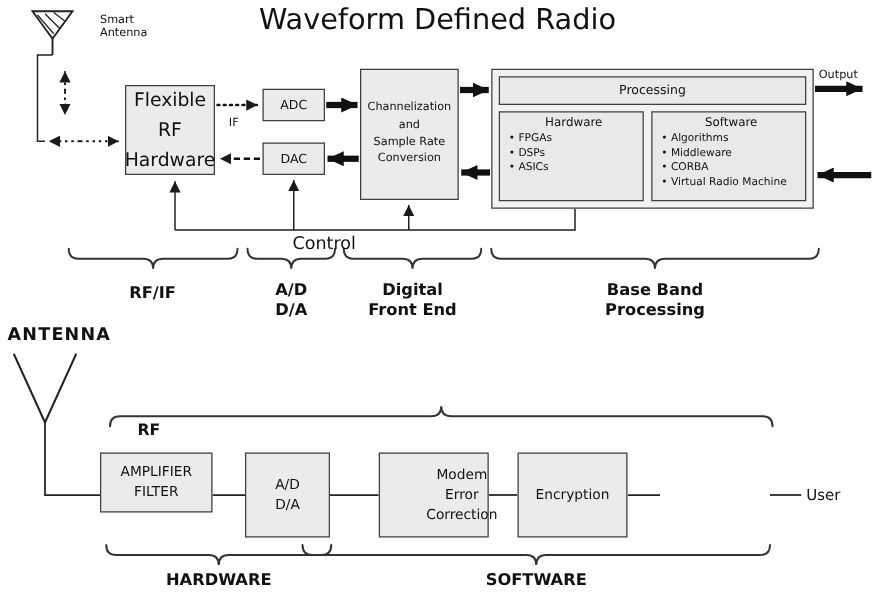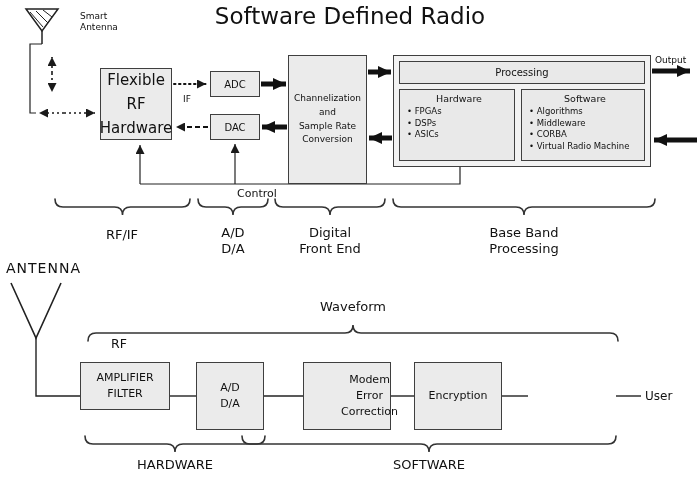--- a/index.html
+++ b/index.html
@@ -13,21 +13,21 @@
     text-align:center; white-space:pre-line; color:#111;
   }
   .outer { position:absolute; background:#f2f2f2; border:1px solid #3f3f3f; }
   .listbox {
     position:absolute; background:#e9e9e9; border:1px solid #3f3f3f;
     font-size:8.5px; padding:3px 3px 0 7px; overflow:hidden;
   }
   .listbox .lb-title { text-align:center; font-size:9.5px; margin-bottom:2px; }
   .listbox .items div { line-height:11.5px; white-space:nowrap; }
   .lbl { position:absolute; white-space:pre-line; line-height:1.2; }
-  .bold { font-weight:normal; }
+  .bold { font-weight:bold; }
   .ctr { text-align:center; }
 </style>
 </head>
 <body>
 
 <div id="stage">
 
   <svg class="layer" width="700" height="485" viewBox="0 0 700 485">
     <defs>
       <marker id="mBig" markerUnits="userSpaceOnUse" markerWidth="14" markerHeight="12" refX="13" refY="6" orient="auto">
@@ -92,36 +92,36 @@
       <line x1="616" y1="396" x2="641" y2="396"></line>
     </g>
 
     <g stroke="#333" stroke-width="1.6" fill="none" stroke-linecap="round">
       <path d="M88,341 Q88,333 96,333 L345,333 Q353,333 353,325 Q353,333 361,333 L610,333 Q618,333 618,341"></path>
       <path d="M85,436 Q85,444 93,444 L167,444 Q175,444 175,452 Q175,444 183,444 L257,444 Q265,444 265,436"></path>
       <path d="M242,436 Q242,444 250,444 L421,444 Q429,444 429,452 Q429,444 437,444 L608,444 Q616,444 616,436"></path>
     </g>
   </svg>
 
-  <div class="lbl ctr" style="left:0;top:3px;width:700px;font-size:23px;">Software Defined Radio</div>
+  <div class="lbl ctr" style="left:0;top:3px;width:700px;font-size:23px;">Waveform Defined Radio</div>
 
   <div class="lbl" style="left:80px;top:11px;width:52px;font-size:9px;">Smart
 Antenna</div>
 
   <div class="box" style="left:100px;top:68px;width:72px;height:72px;font-size:15px;line-height:1.6;">Flexible
 RF
 Hardware</div>
 
   <div class="box" style="left:210px;top:71px;width:50px;height:26px;font-size:10px;">ADC</div>
 
   <div class="box" style="left:210px;top:114px;width:50px;height:26px;font-size:10px;">DAC</div>
 
   <div class="lbl ctr" style="left:177px;top:94px;width:20px;font-size:9px;">IF</div>
 
-  <div class="box" style="left:288px;top:55px;width:79px;height:129px;font-size:9px;line-height:1.55;">Channelization
+  <div class="box" style="left:288px;top:55px;width:79px;height:105px;font-size:9px;line-height:1.55;">Channelization
 and
 Sample Rate
 Conversion</div>
 
   <div class="outer" style="left:393px;top:55px;width:258px;height:112px;"></div>
 
   <div class="box" style="left:399px;top:61px;width:246px;height:23px;font-size:10px;background:#e9e9e9;">Processing</div>
 
   <div class="listbox" style="left:399px;top:89px;width:116px;height:72px;">
     <div class="lb-title">Hardware</div>
@@ -139,33 +139,32 @@
         <div>• Middleware</div>
         <div>• CORBA</div>
         <div>• Virtual Radio Machine</div>
       </div>
   </div>
 
   <div class="lbl" style="left:655px;top:55px;font-size:9px;">Output</div>
 
   <div class="lbl" style="left:658px;top:108px;font-size:9px;padding-left:43px;">Input</div>
 
-  <div class="lbl ctr" style="left:234px;top:187px;width:46px;font-size:11px;">Control</div>
+  <div class="lbl ctr" style="left:234px;top:187px;width:46px;font-size:14px;">Control</div>
 
   <div class="lbl ctr bold" style="left:77px;top:227px;width:90px;font-size:13px;">RF/IF</div>
   <div class="lbl ctr bold" style="left:203px;top:225px;width:60px;font-size:13px;">A/D
 D/A</div>
   <div class="lbl ctr bold" style="left:290px;top:225px;width:80px;font-size:13px;">Digital
 Front End</div>
   <div class="lbl ctr bold" style="left:474px;top:225px;width:100px;font-size:13px;">Base Band
 Processing</div>
 
   <div class="lbl bold" style="left:6px;top:260px;font-size:14px;letter-spacing:1px;">ANTENNA</div>
 
-  <div class="lbl ctr bold" style="left:303px;top:299px;width:100px;font-size:13px;">Waveform</div>
 
   <div class="lbl ctr bold" style="left:103px;top:336px;width:32px;font-size:12.5px;">RF</div>
 
   <div class="box" style="left:80px;top:362px;width:90px;height:48px;font-size:11px;line-height:1.45;">AMPLIFIER
 FILTER</div>
   <div class="box" style="left:196px;top:362px;width:68px;height:68px;font-size:11px;line-height:1.45;">A/D
 D/A</div>
   <div class="box" style="left:303px;top:362px;width:88px;height:68px;font-size:11px;line-height:1.45;padding-left:45px;">Modem
 Error
 Correction</div>

